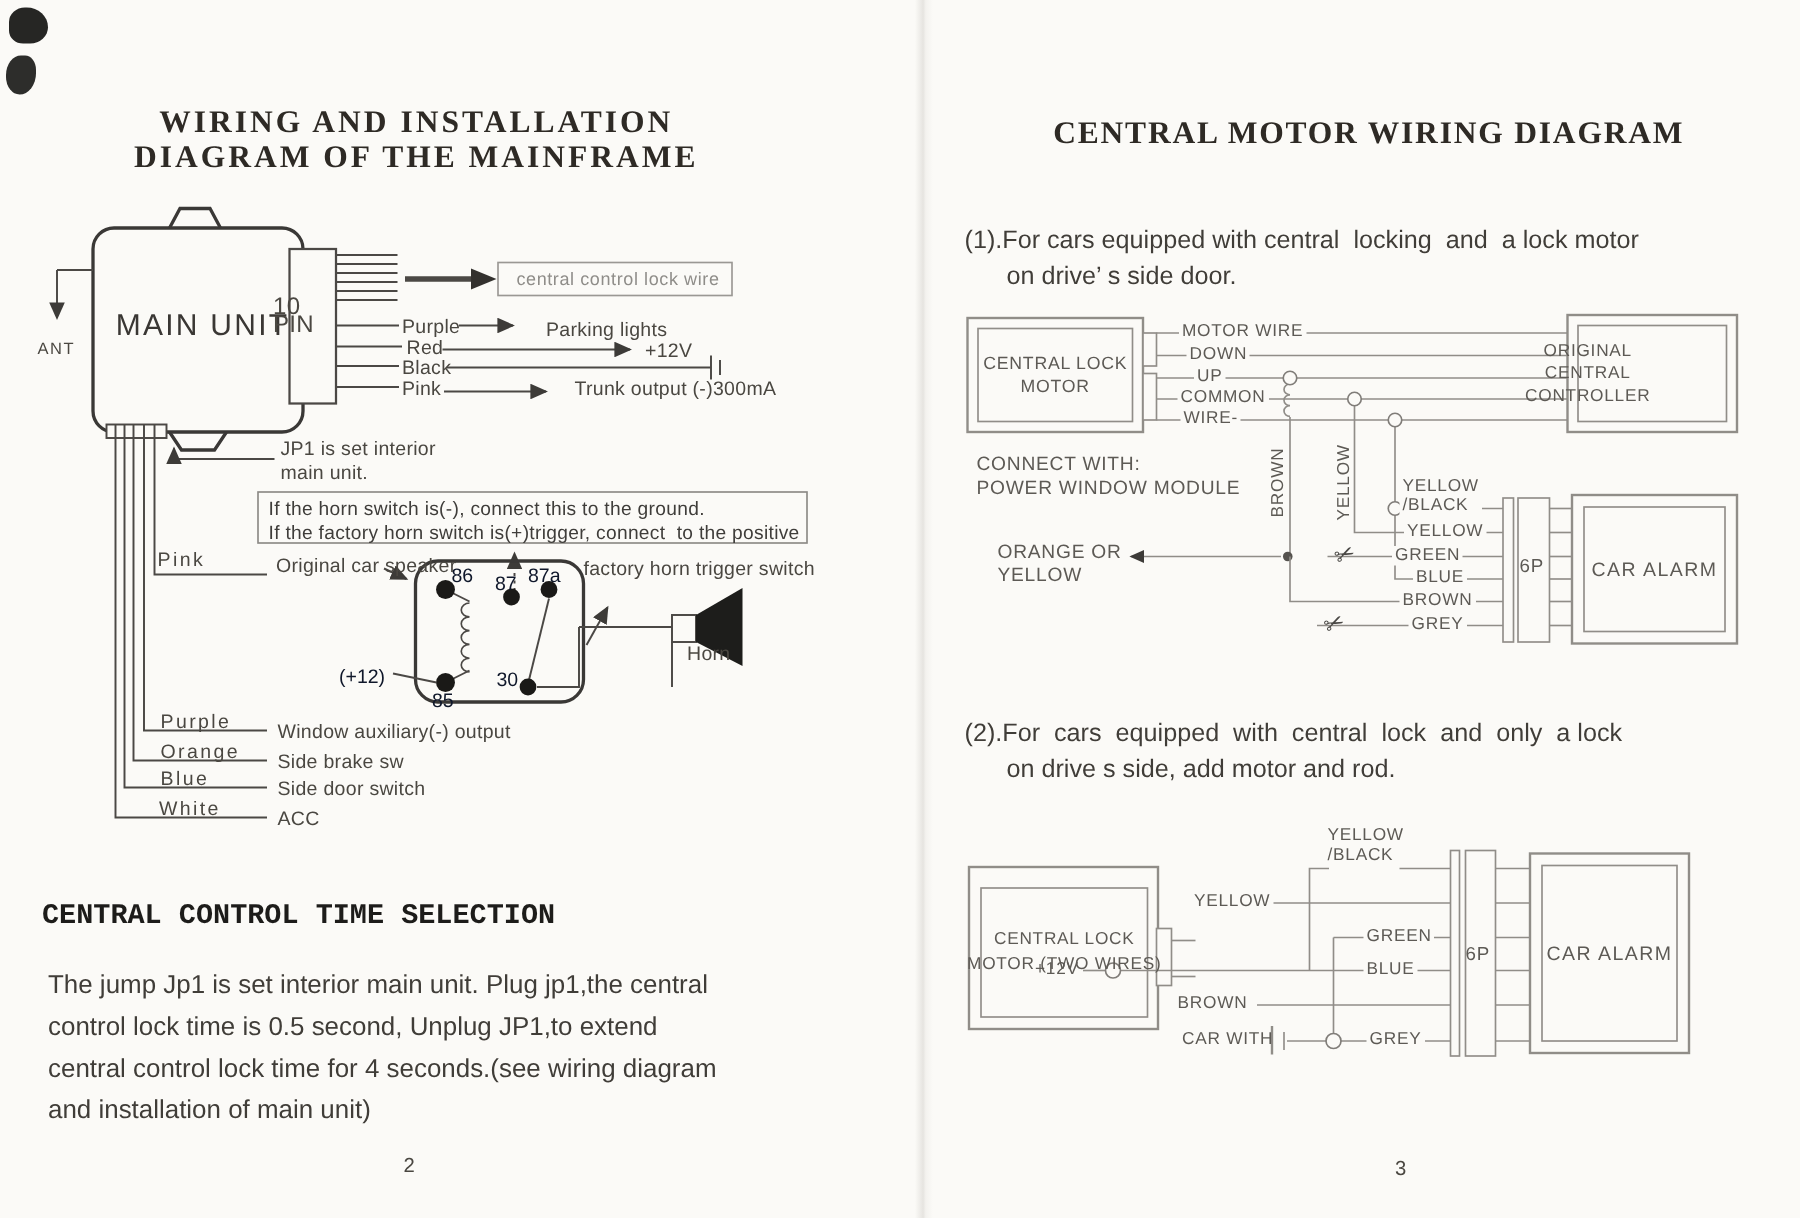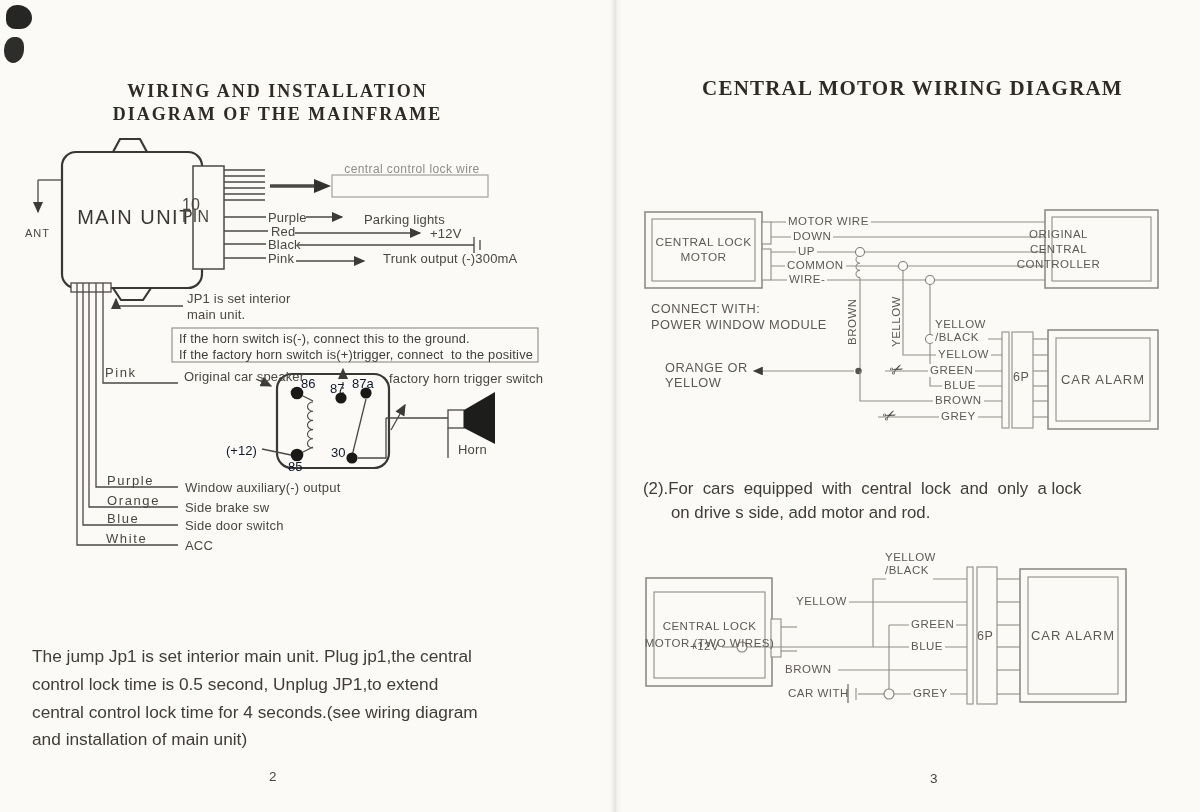--- a/index.html
+++ b/index.html
@@ -184,28 +184,28 @@
         <line x1="997" y1="694" x2="1020" y2="694"></line>
       <rect x="1020" y="569" width="106" height="133" stroke-width="1.6"></rect>
       <rect x="1028" y="577" width="90" height="117"></rect>
     </g>
   </svg>
 
   <div class="abs blob1"></div>
   <div class="abs blob2"></div>
   <div class="abs crease"></div>
 
-  <div class="abs serif-title" style="left:55px;top:80px;width:445px;font-size:18px;letter-spacing:2px;line-height:22.5px">WIRING AND INSTALLATION
+  <div class="abs serif-title" style="left:55px;top:70px;width:445px;font-size:21px;letter-spacing:2px;line-height:22.5px">WIRING AND INSTALLATION
 DIAGRAM OF THE MAINFRAME</div>
 
   <div class="abs boxtxt" style="left:70px;top:205px;width:130px;height:24px;font-size:20px;letter-spacing:1.5px;color:#3a3734">MAIN UNIT</div>
   <div class="abs lbl" style="left:182px;top:199px;font-size:16px;line-height:12px">10
 PIN</div>
   <div class="abs lbl sm" style="left:25px;top:225px">ANT</div>
-  <div class="abs boxtxt gray" style="left:332px;top:158px;width:160px;height:22px">central control lock wire</div>
+  <div class="abs boxtxt gray" style="left:332px;top:175px;width:160px;height:22px">central control lock wire</div>
 
   <span class="abs lbl" style="left:268px;top:210px">Purple</span>
   <span class="abs lbl" style="left:364px;top:212px">Parking lights</span>
   <span class="abs lbl" style="left:271px;top:224px">Red</span>
   <span class="abs lbl" style="left:430px;top:226px">+12V</span>
   <span class="abs lbl" style="left:268px;top:237px">Black</span>
   <span class="abs lbl" style="left:268px;top:251px">Pink</span>
   <span class="abs lbl" style="left:383px;top:251px">Trunk output (-)300mA</span>
 
   <div class="abs lbl" style="left:187px;top:291px">JP1 is set interior
@@ -216,38 +216,41 @@
   <span class="abs lbl lsp" style="left:105px;top:365px">Pink</span>
   <span class="abs lbl" style="left:184px;top:369px">Original car speaker</span>
   <span class="abs lbl" style="left:389px;top:371px">factory horn trigger switch</span>
 
   <span class="abs relaynum" style="left:301px;top:376px">86</span>
   <span class="abs relaynum" style="left:330px;top:381px">87</span>
   <span class="abs relaynum" style="left:352px;top:376px">87a</span>
   <span class="abs relaynum" style="left:288px;top:459px">85</span>
   <span class="abs relaynum" style="left:331px;top:445px">30</span>
   <span class="abs relaynum" style="left:226px;top:443px">(+12)</span>
-  <span class="abs lbl" style="left:458px;top:442px">Horn</span>
+  <span class="abs lbl" style="left:458px;top:428px">Horn</span>
 
   <span class="abs lbl lsp" style="left:107px;top:473px">Purple</span>
   <span class="abs lbl" style="left:185px;top:480px">Window auxiliary(-) output</span>
   <span class="abs lbl lsp" style="left:107px;top:493px">Orange</span>
   <span class="abs lbl" style="left:185px;top:500px">Side brake sw</span>
   <span class="abs lbl lsp" style="left:107px;top:511px">Blue</span>
   <span class="abs lbl" style="left:185px;top:518px">Side door switch</span>
   <span class="abs lbl lsp" style="left:106px;top:531px">White</span>
   <span class="abs lbl" style="left:185px;top:538px">ACC</span>
 
+  <div class="abs mono-head" style="left:28px;top:599px">CENTRAL CONTROL TIME SELECTION</div>
   <div class="abs para" style="left:32px;top:643px;font-size:17.3px;line-height:27.8px">The jump Jp1 is set interior main unit. Plug jp1,the central
 control lock time is 0.5 second, Unplug JP1,to extend
 central control lock time for 4 seconds.(see wiring diagram
 and installation of main unit)</div>
   <span class="abs lbl" style="left:269px;top:769px;font-size:13.5px">2</span>
 
   <div class="abs serif-title" style="left:630px;top:76px;width:565px;font-size:21px;letter-spacing:1.2px">CENTRAL MOTOR WIRING DIAGRAM</div>
+  <div class="abs para" style="left:643px;top:148px">(1).For cars equipped with central  locking  and  a lock motor
+      on drive’ s side door.</div>
 
   <div class="abs boxtxt rlbl" style="left:652px;top:219px;width:103px;height:62px;font-size:11.8px;line-height:15px">CENTRAL LOCK
 MOTOR</div>
   <div class="abs boxtxt rlbl" style="left:999px;top:217px;width:119px;height:64px;line-height:15px">ORIGINAL
 CENTRAL
 CONTROLLER</div>
 
   <span class="abs rlbl bg" style="left:786px;top:215px">MOTOR WIRE</span>
   <span class="abs rlbl bg" style="left:791px;top:230px">DOWN</span>
   <span class="abs rlbl bg" style="left:796px;top:245px">UP</span>

